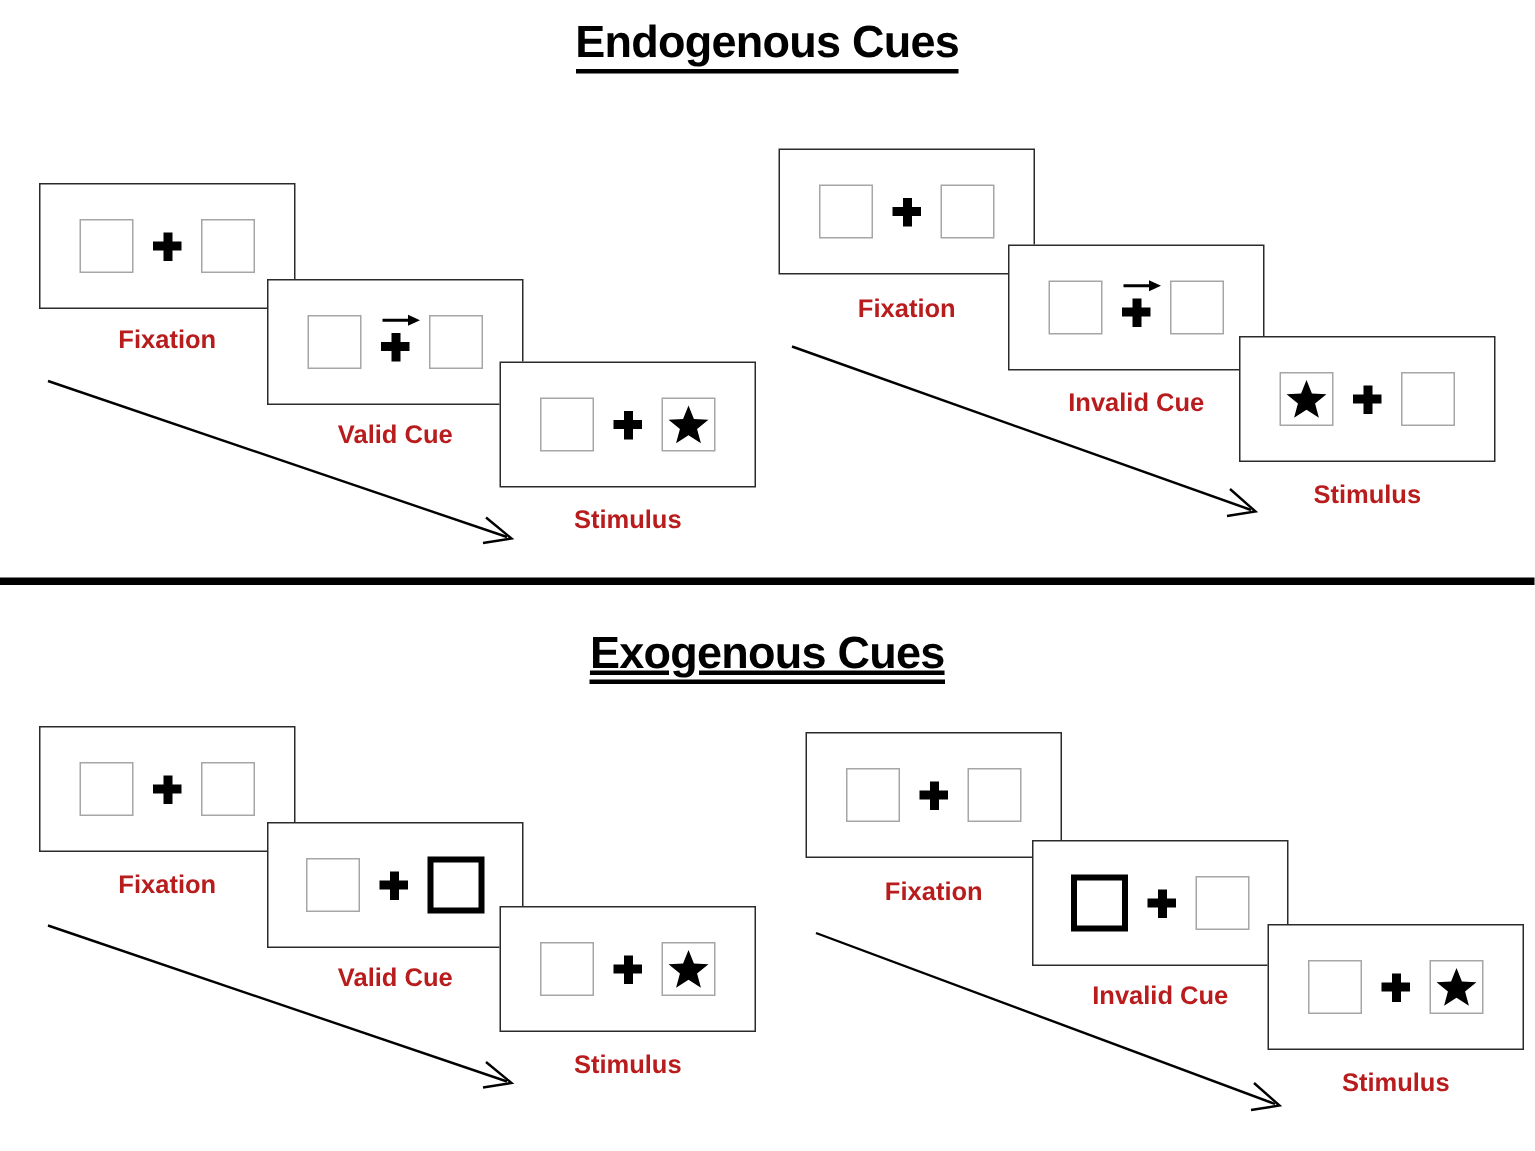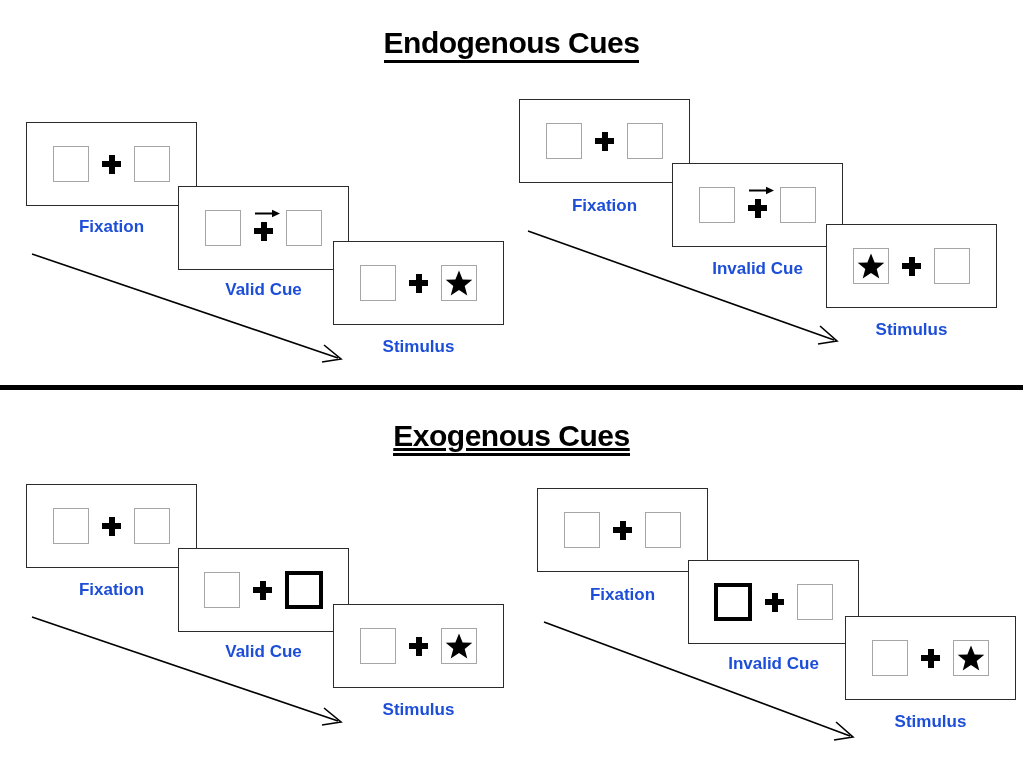--- a/index.html
+++ b/index.html
@@ -132,34 +132,34 @@
     height: 28px;
     display: block;
   }
 
   
   .caption {
     position: absolute;
     text-align: center;
     font-weight: bold;
     font-size: 17px;
-    color: #1d4ed8;
+    color: #b91c1c;
     white-space: nowrap;
   }
 
   
   .flow-arrow {
     position: absolute;
     overflow: visible;
   }
 </style>
 </head>
 <body>
 
-<div class="section-title" style="top:26px;">
+<div class="section-title" style="top:12px;">
   <span>Endogenous Cues</span>
 </div>
 
 <div class="frame" style="left:26px; top:122px; width:171px; height:84px;">
   <div class="frame-inner">
     <div class="box"></div>
     <div class="plus"></div>
     <div class="box"></div>
   </div>
 </div>

